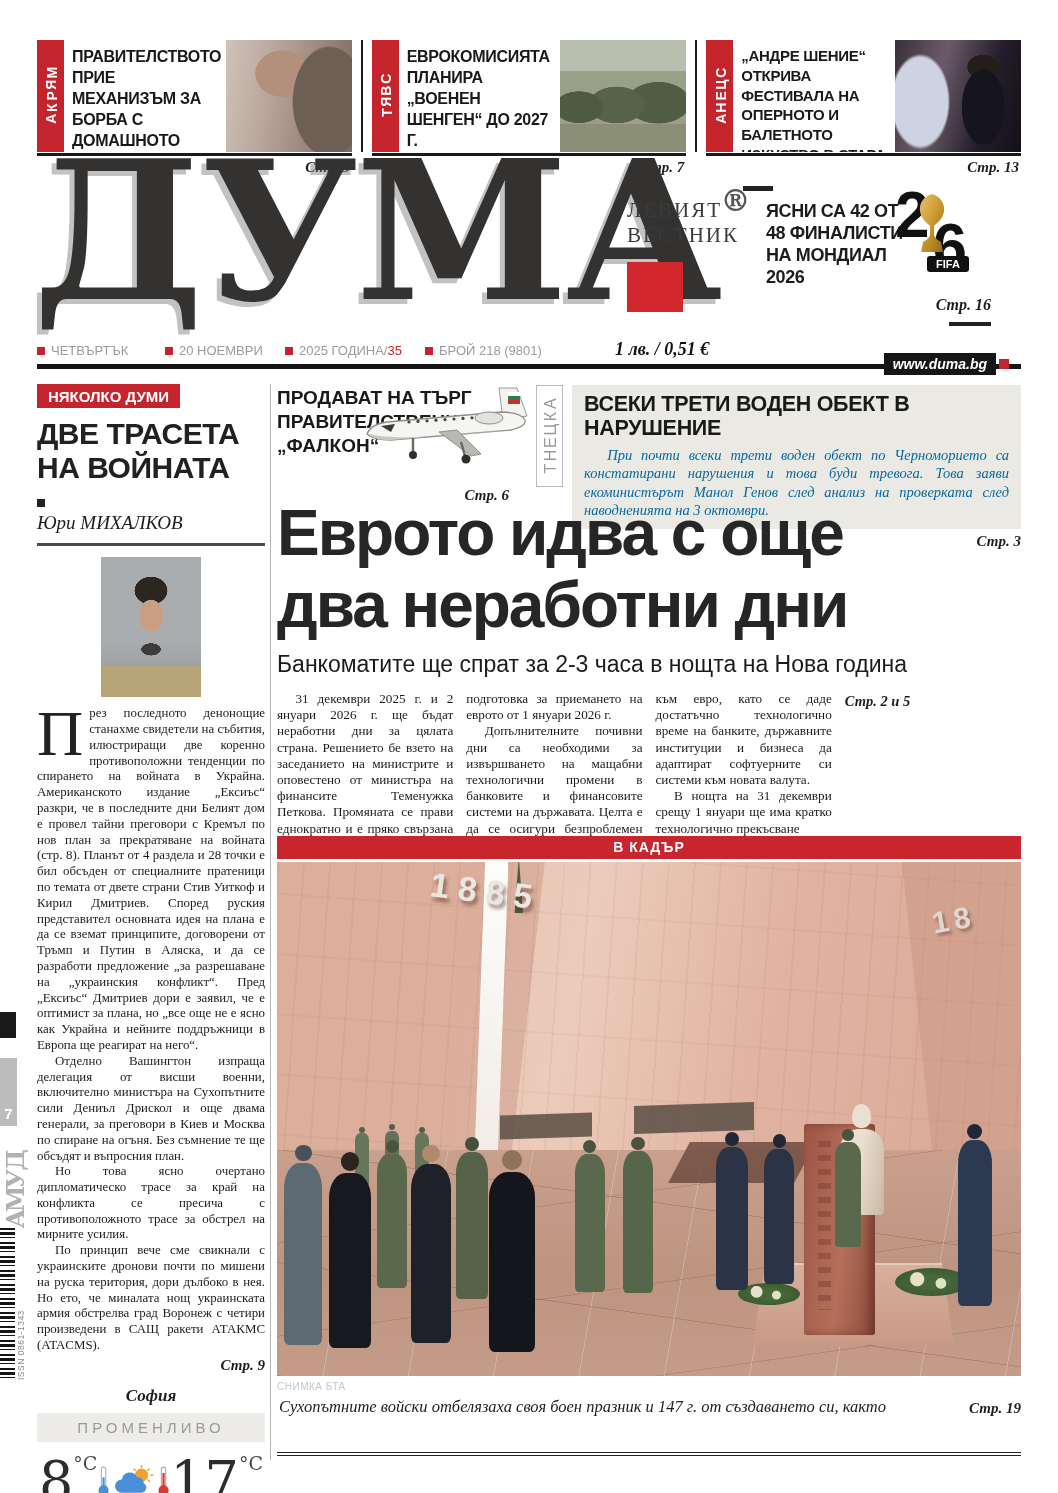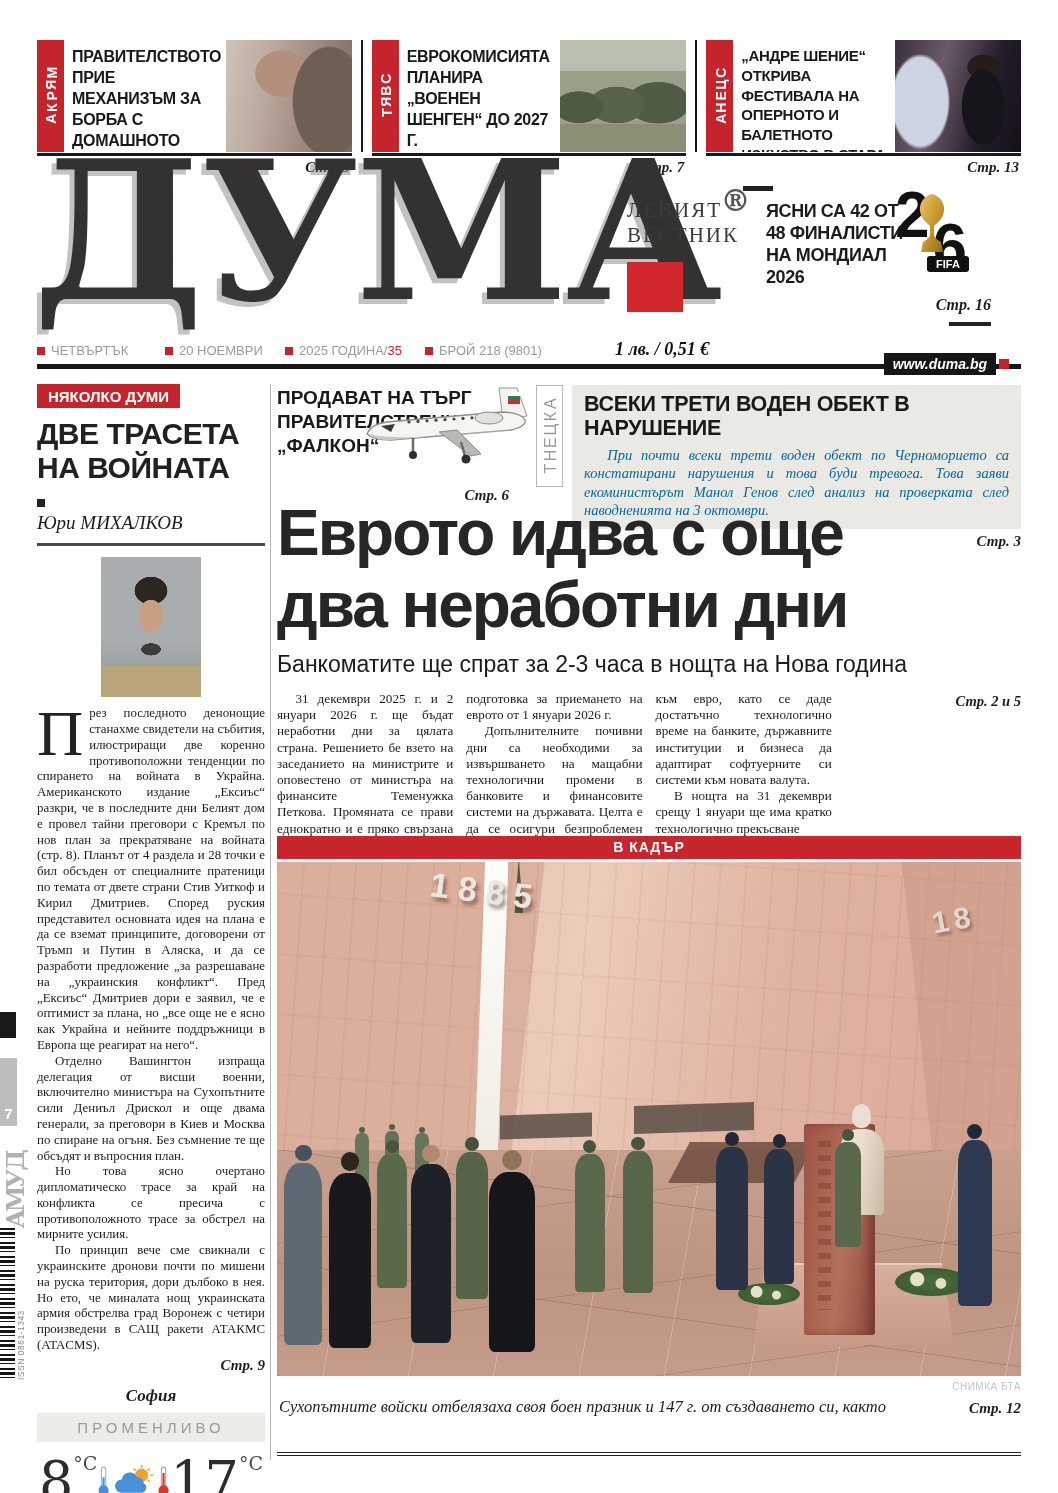--- a/index.html
+++ b/index.html
@@ -121,21 +121,21 @@
   .ak-text { margin-top:6px; font:italic 14.5px/1.25 "Liberation Serif", serif; text-align:justify; text-indent:1.6em; color:#0369a1; }
   .ak-page { text-align:right; margin-top:4px; }
 
   
   #lead { position:absolute; left:277px; top:497px; width:744px; }
   .lead-h1 { font:bold 64px/72px "Liberation Sans", sans-serif; letter-spacing:-2px; color:#262626; }
   .lead-sub { margin-top:10px; font:23px "Liberation Sans", sans-serif; color:#1b1b1b; }
   .lead-cols { margin-top:13px; display:flex; gap:13px; }
   .lead-col { flex:1 1 0; font:13.2px/16.2px "Liberation Serif", serif; text-align:justify; color:#1b1b1b; }
   .lead-col p.ind { text-indent:1.4em; }
-  .lead-page { text-align:right; margin-top:2px; font-size:14.5px; }
+  .lead-page { margin-top:2px; font-size:14.5px; }
 
   
   .kader-bar { position:absolute; left:277px; top:836px; width:744px; height:23px; background:#c8262c;
                color:#fff; font:bold 14px/23px "Liberation Sans", sans-serif; text-align:center; letter-spacing:1px; }
 
   
   #photo { position:absolute; left:277px; top:862px; width:744px; height:514px; overflow:hidden;
            background:linear-gradient(103deg,#e4baa9 0%, #eccbba 38%, #e0b2a1 62%, #d9a896 100%); }
   .wall-left { position:absolute; left:0; top:0; width:36%; height:100%;
                background:linear-gradient(96deg,#dcae9c 55%, rgba(140,80,60,0.18) 98%);
@@ -177,21 +177,21 @@
   .statue .s-body { width:86%; height:76%; margin:2% auto 0; border-radius:42% 42% 10% 10%/ 24% 24% 6% 6%;
                     background:linear-gradient(100deg,#eadfd1 40%, #cdbba7 95%); }
   .wreath { position:absolute; border-radius:50%;
             background:radial-gradient(circle at 30% 40%, #e6e2c9 0 12%, rgba(0,0,0,0) 14%),
                        radial-gradient(circle at 62% 55%, #dce4c0 0 10%, rgba(0,0,0,0) 12%),
                        radial-gradient(#47683a 30%, #35522c 100%); }
   .person { position:absolute; display:flex; flex-direction:column; }
   .person .head { width:44%; padding-top:44%; border-radius:50%; margin:0 auto; background:var(--h,#b08b6b); }
   .person .torso { flex:1; width:100%; margin-top:4%; border-radius:40% 40% 12% 12% / 14% 14% 4% 4%; background:var(--c,#222); }
 
-  .photo-credit { position:absolute; left:277px; top:1381px; width:744px; text-align:right;
+  .photo-credit { position:absolute; left:277px; top:1381px; width:744px; 
                   font:10px "Liberation Sans", sans-serif; color:#c6c6c6; letter-spacing:0.5px; }
   #caption { position:absolute; left:279px; top:1396px; width:742px; display:flex; justify-content:space-between; align-items:flex-end; }
   .cap-lines { font:italic 16.5px/1.3 "Liberation Serif", serif; color:#1c1c1c; }
   .cap-page { font:bold italic 15px "Liberation Serif", serif; white-space:nowrap; }
   .bottom-rule { position:absolute; left:277px; top:1452px; width:744px; height:4px;
                  background:linear-gradient(#222 0 1px, rgba(0,0,0,0) 1px 3px, #222 3px 4px); }
 </style>
 </head>
 <body>
 
@@ -506,17 +506,17 @@
         <div class="torso"></div>
       </div>
   </div>
 
   <div class="photo-credit">СНИМКА БТА</div>
 
   <div id="caption">
     <div class="cap-lines">
       <div>Сухопътните войски отбелязаха своя боен празник и 147 г. от създаването си, както</div>
     </div>
-    <div class="cap-page">Стр. 12</div>
+    <div class="cap-page">Стр. 19</div>
   </div>
   <div class="bottom-rule"></div>
 
 </div>
 
 </body></html>

